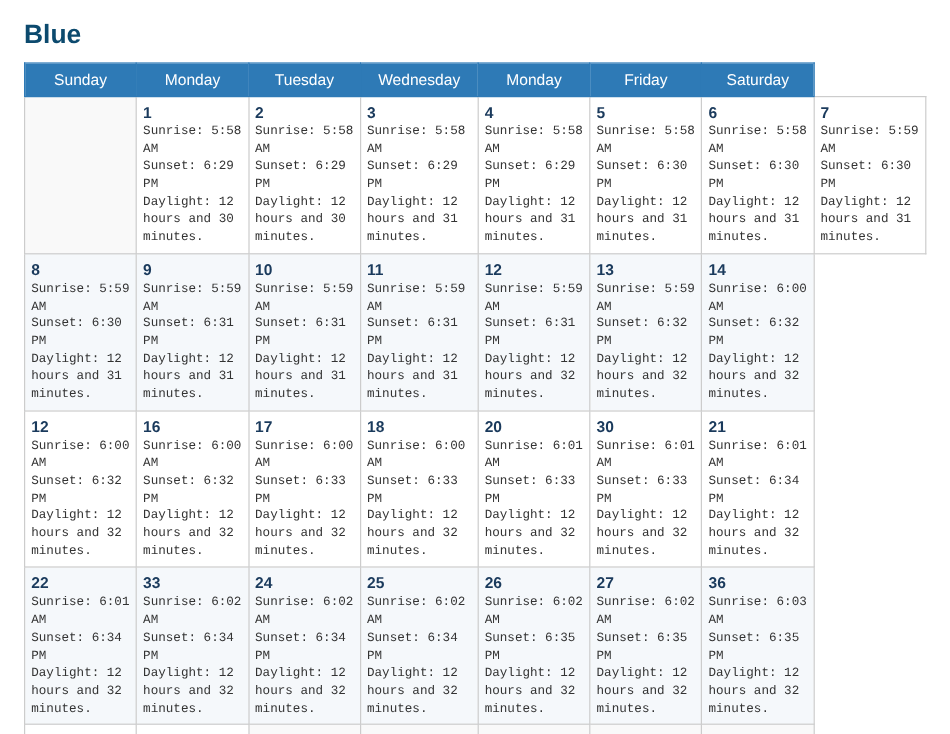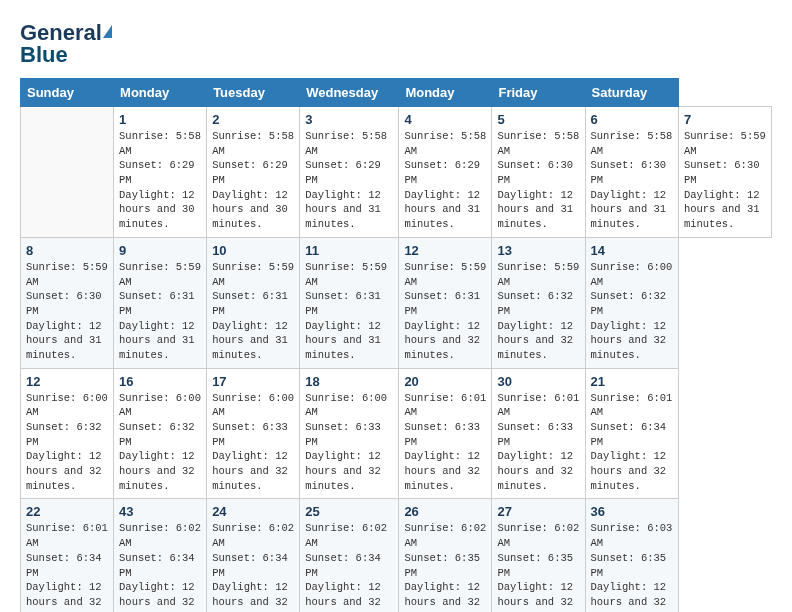--- a/index.html
+++ b/index.html
@@ -35,24 +35,24 @@
       margin-top: 2px;
     }
     .calendar {
       width: 100%;
       border-collapse: collapse;
       font-size: 11px;
     }
     .calendar th {
       background: #2e7ab6;
       color: #fff;
-      text-align: left;
+      text-align: center;
       padding: 6px 6px;
       font-size: 13px;
-      font-weight: bold;
+      font-weight: normal;
       border: 1px solid #2e7ab6;
     }
     .calendar td {
       vertical-align: top;
       border: 1px solid #ccc;
       padding: 5px 5px;
       width: 107px;
       min-height: 70px;
       background: #fff;
     }
@@ -95,24 +95,20 @@
       margin-left: 1px;
       margin-top: -4px;
       vertical-align: top;
     }
   </style>
 </head>
 <body>
 
 <div class="header-area">
   <div class="logo">
-    <div class="logo-wrapper">
-      <span class="logo-dark" style="font-size:22px;font-weight:bold;">General</span>
-      <span class="logo-triangle"></span>
-    </div>
     <span class="logo-blue" style="font-size:22px;font-weight:bold;margin-top:-4px;">Blue</span>
   </div>
   <div class="title-area">
     <div class="calendar-title"></div>
     <div class="calendar-subtitle"></div>
   </div>
 </div>
 
 <table class="calendar">
   <thead>
@@ -150,21 +146,21 @@
         <td><span class="day-number">12</span><span class="day-info">Sunrise: 6:00 AM<br>Sunset: 6:32 PM<br>Daylight: 12 hours and 32 minutes.</span></td>
         <td><span class="day-number">16</span><span class="day-info">Sunrise: 6:00 AM<br>Sunset: 6:32 PM<br>Daylight: 12 hours and 32 minutes.</span></td>
         <td><span class="day-number">17</span><span class="day-info">Sunrise: 6:00 AM<br>Sunset: 6:33 PM<br>Daylight: 12 hours and 32 minutes.</span></td>
         <td><span class="day-number">18</span><span class="day-info">Sunrise: 6:00 AM<br>Sunset: 6:33 PM<br>Daylight: 12 hours and 32 minutes.</span></td>
         <td><span class="day-number">20</span><span class="day-info">Sunrise: 6:01 AM<br>Sunset: 6:33 PM<br>Daylight: 12 hours and 32 minutes.</span></td>
         <td><span class="day-number">30</span><span class="day-info">Sunrise: 6:01 AM<br>Sunset: 6:33 PM<br>Daylight: 12 hours and 32 minutes.</span></td>
         <td><span class="day-number">21</span><span class="day-info">Sunrise: 6:01 AM<br>Sunset: 6:34 PM<br>Daylight: 12 hours and 32 minutes.</span></td>
       </tr>
       <tr>
         <td><span class="day-number">22</span><span class="day-info">Sunrise: 6:01 AM<br>Sunset: 6:34 PM<br>Daylight: 12 hours and 32 minutes.</span></td>
-        <td><span class="day-number">43</span><span class="day-info">Sunrise: 6:02 AM<br>Sunset: 6:34 PM<br>Daylight: 12 hours and 32 minutes.</span></td>
+        <td><span class="day-number">33</span><span class="day-info">Sunrise: 6:02 AM<br>Sunset: 6:34 PM<br>Daylight: 12 hours and 32 minutes.</span></td>
         <td><span class="day-number">24</span><span class="day-info">Sunrise: 6:02 AM<br>Sunset: 6:34 PM<br>Daylight: 12 hours and 32 minutes.</span></td>
         <td><span class="day-number">25</span><span class="day-info">Sunrise: 6:02 AM<br>Sunset: 6:34 PM<br>Daylight: 12 hours and 32 minutes.</span></td>
         <td><span class="day-number">26</span><span class="day-info">Sunrise: 6:02 AM<br>Sunset: 6:35 PM<br>Daylight: 12 hours and 32 minutes.</span></td>
         <td><span class="day-number">27</span><span class="day-info">Sunrise: 6:02 AM<br>Sunset: 6:35 PM<br>Daylight: 12 hours and 32 minutes.</span></td>
         <td><span class="day-number">36</span><span class="day-info">Sunrise: 6:03 AM<br>Sunset: 6:35 PM<br>Daylight: 12 hours and 32 minutes.</span></td>
       </tr>
       <tr>
         <td><span class="day-number">29</span><span class="day-info">Sunrise: 6:03 AM<br>Sunset: 6:35 PM<br>Daylight: 12 hours and 32 minutes.</span></td>
         <td><span class="day-number">30</span><span class="day-info">Sunrise: 6:03 AM<br>Sunset: 6:35 PM<br>Daylight: 12 hours and 32 minutes.</span></td>
         <td class="empty-cell"></td>

